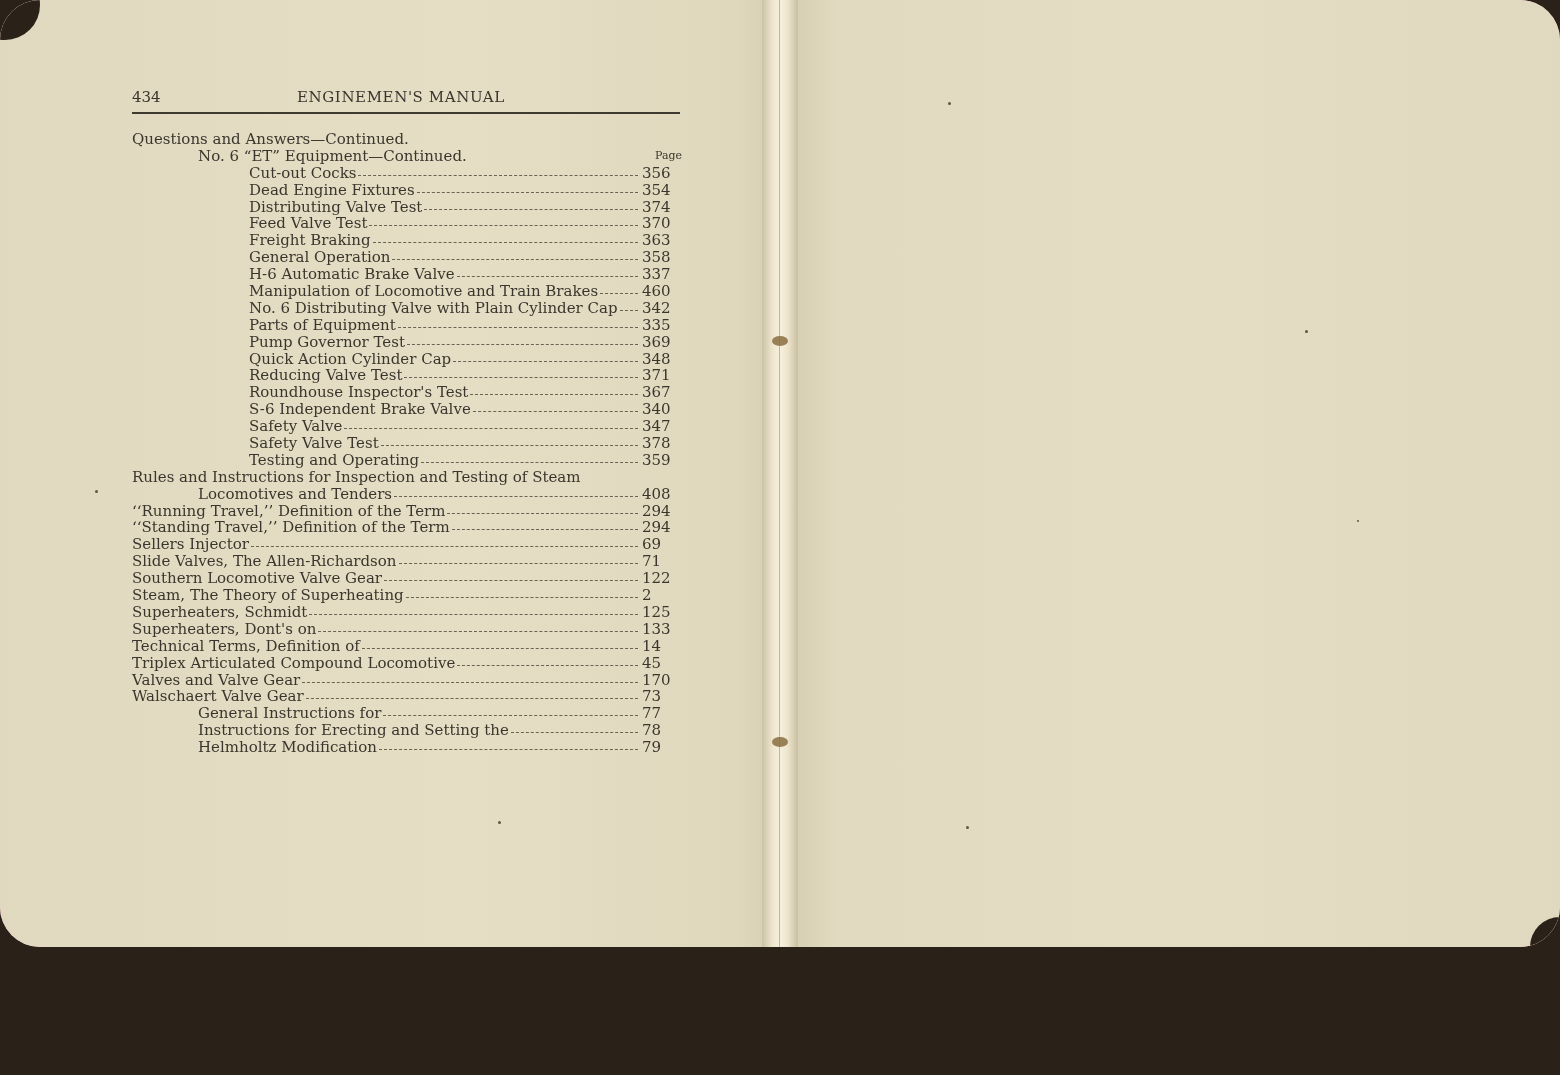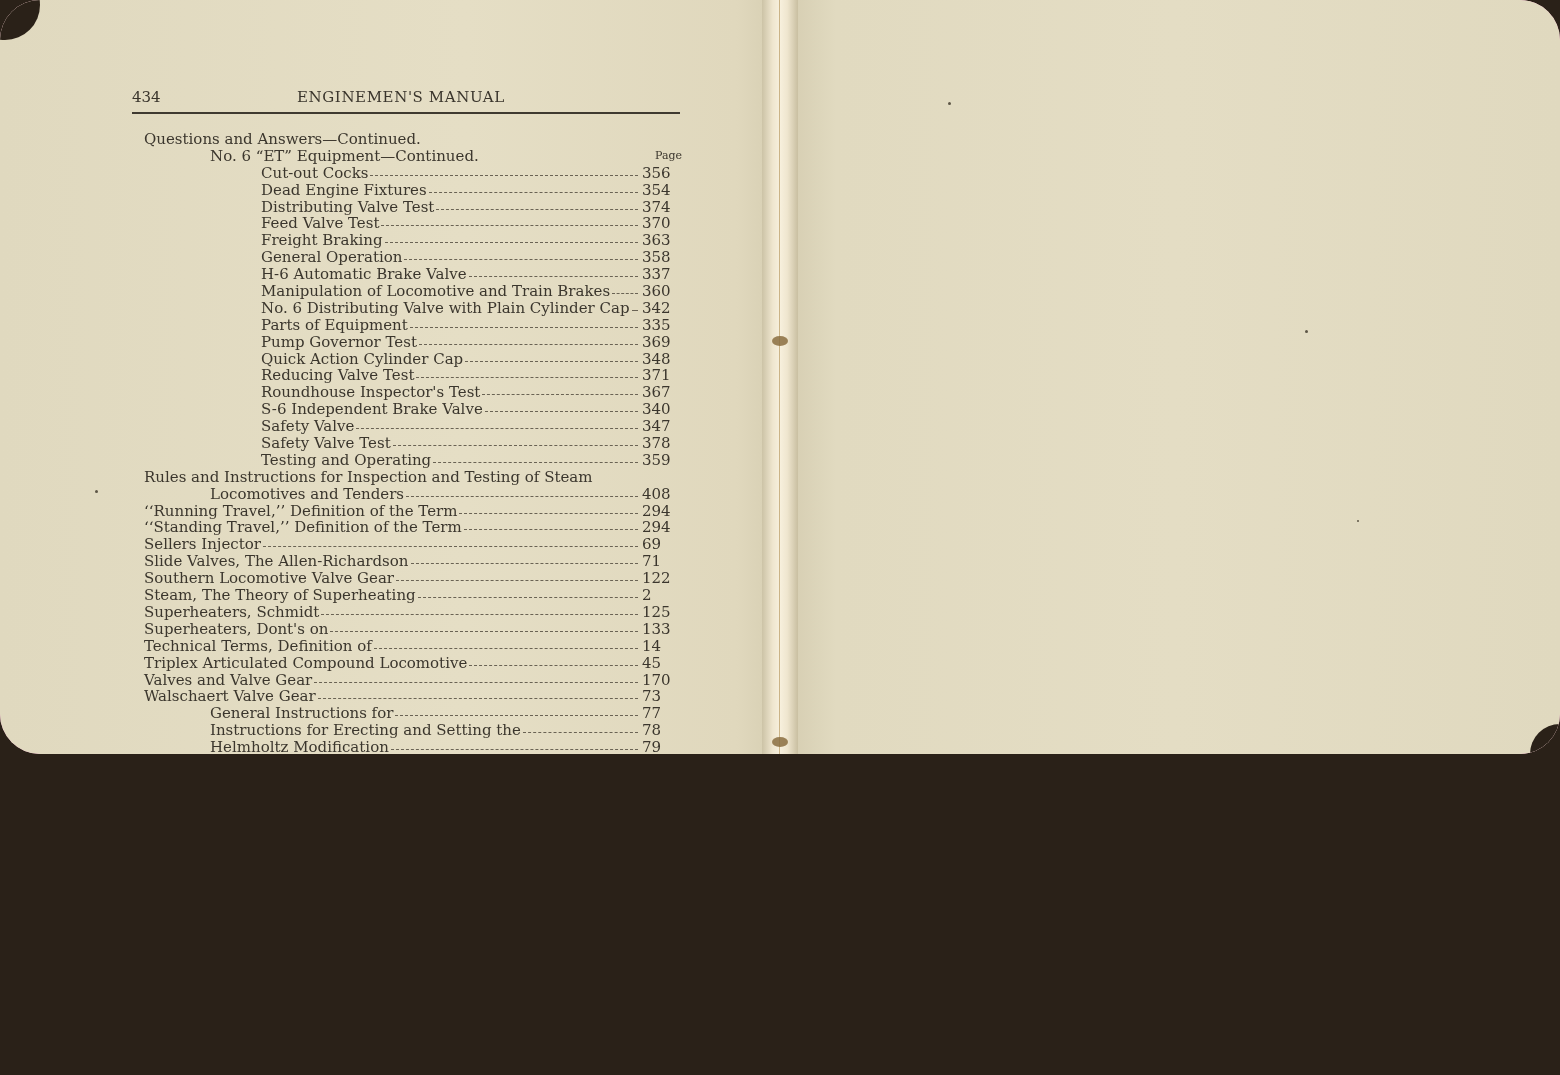--- a/index.html
+++ b/index.html
@@ -11,21 +11,21 @@
       height: 1075px;
       position: relative;
       overflow: hidden;
       background: #2a2118;
       font-family: "DejaVu Serif", "Liberation Serif", serif;
     }
     .spread {
       position: absolute;
       left: 0; top: 0;
       width: 1560px;
-      height: 754px;
+      height: 947px;
       background: #f9a8d4;
       border-radius: 40px 40px 40px 40px;
       overflow: hidden;
     }
     .page-left {
       position: absolute;
       left: 0; top: 0;
       width: 775px;
       height: 1075px;
       background: linear-gradient(90deg, #e0d9bf 0%, #e5dec5 60%, #e0d8bd 95%, #d7cfb3 100%);
@@ -108,21 +108,20 @@
       font-size: 15px;
       line-height: 16.9px;
       color: #3b362d;
     }
     .toc-row {
       position: relative;
       display: flex;
       align-items: baseline;
       white-space: nowrap;
       height: 16.9px;
-      margin-left: 12px;
     }
     .toc-label {
       flex: 0 0 auto;
     }
     .toc-leader {
       flex: 1 1 auto;
       overflow: hidden;
       margin: 0 4px 0 2px;
       height: 10px;
       border-bottom: 1px dashed #6a6354;
@@ -213,21 +212,21 @@
           <span class="toc-page">358</span>
         </div>
         <div class="toc-row indent-2">
           <span class="toc-label">H-6 Automatic Brake Valve</span>
           <span class="toc-leader"></span>
           <span class="toc-page">337</span>
         </div>
         <div class="toc-row indent-2">
           <span class="toc-label">Manipulation of Locomotive and Train Brakes</span>
           <span class="toc-leader"></span>
-          <span class="toc-page">360</span>
+          <span class="toc-page">460</span>
         </div>
         <div class="toc-row indent-2">
           <span class="toc-label">No. 6 Distributing Valve with Plain Cylinder Cap</span>
           <span class="toc-leader"></span>
           <span class="toc-page">342</span>
         </div>
         <div class="toc-row indent-2">
           <span class="toc-label">Parts of Equipment</span>
           <span class="toc-leader"></span>
           <span class="toc-page">335</span>

